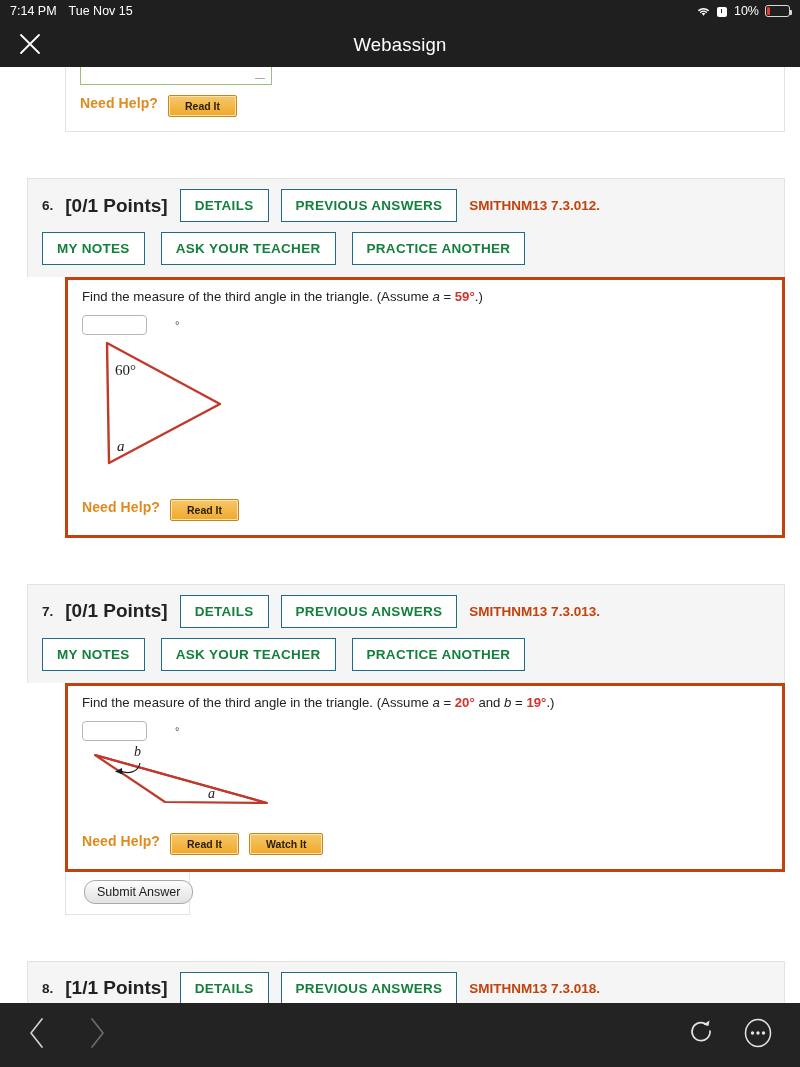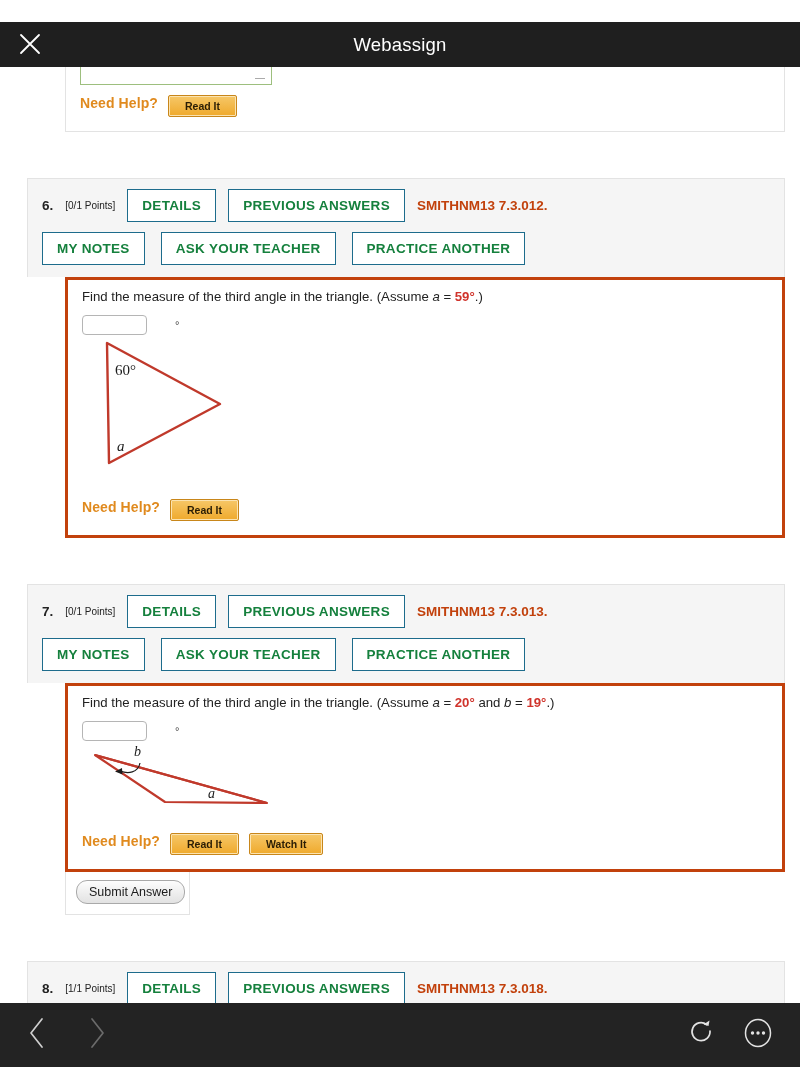--- a/index.html
+++ b/index.html
@@ -66,21 +66,21 @@
     background: #ffffff; overflow: hidden;
   }
 
   .card { position: relative; margin: 0 15px 0 27px; }
   .card-head {
     background: #f5f5f5; border: 1px solid #e3e3e3; border-bottom: none;
     padding: 10px 14px 12px 14px;
   }
   .head-row1 { display: flex; align-items: center; gap: 12px; }
   .qnum { font-size: 13.5px; font-weight: bold; color: #222; white-space: nowrap; }
-  .pts  { font-size: 10px; font-weight: normal; color: #222; white-space: nowrap; }
+  .pts  { font-size: 19px; font-weight: bold; color: #222; white-space: nowrap; }
   .btn-out {
     border: 1.6px solid #1d6c8c; color: #15803d; background: #ffffff;
     font-size: 13.5px; font-weight: bold; letter-spacing: 0.3px;
     padding: 8px 14px; cursor: pointer; white-space: nowrap;
     font-family: "Liberation Sans", sans-serif;
   }
   .qcode { font-size: 13.5px; font-weight: bold; color: #c2410c; white-space: nowrap; }
   .head-row2 { display: flex; align-items: center; gap: 16px; margin-top: 10px; }
 
   .card-body {
@@ -117,21 +117,21 @@
   .fig { position: relative; }
 
   .submit-panel {
     background: #ffffff; border: 1px solid #e3e3e3; border-top: none;
     margin-left: 38px; width: 125px; padding: 8px 10px 10px 10px;
   }
   .submit-btn {
     background: linear-gradient(#fdfdfd, #e2e2e2);
     border: 1px solid #a9a9a9; border-radius: 11px;
     font-size: 12.5px; color: #1c1c1c; padding: 4px 12px; cursor: pointer;
-    font-family: "Liberation Sans", sans-serif; white-space: nowrap;
+    font-family: "Liberation Sans", sans-serif; white-space: nowrap; margin-left: 8px;
   }
 
   .gap { height: 46px; }
 
   
   .top-partial { margin: 0 15px 0 27px; }
   .top-partial-body {
     background: #ffffff; border: 1px solid #e3e3e3; border-top: none;
     margin-left: 38px; padding: 0 14px 14px 14px;
   }
@@ -152,20 +152,40 @@
   }
   .nav-left { display: flex; align-items: center; gap: 34px; margin-left: 24px; }
   .nav-right { margin-left: auto; display: flex; align-items: center; gap: 26px; margin-right: 26px; }
   .nav-ic { cursor: pointer; display: block; }
 </style>
 </head>
 <body>
 
 <div id="app">
 
+  <div class="statusbar">
+    <div class="status-left">
+      <span>7:14 PM</span>
+      <span>Tue Nov 15</span>
+    </div>
+    <div class="status-right">
+      <span class="wifi-ic">
+        <svg width="15" height="12" viewBox="0 0 15 12">
+          <path d="M7.5 10.7 L5.6 8.3 A3.3 3.3 0 0 1 9.4 8.3 Z" fill="#fff"></path>
+          <path d="M2.9 5.4 A7 7 0 0 1 12.1 5.4" stroke="#fff" stroke-width="1.5" fill="none" stroke-linecap="round"></path>
+          <path d="M4.6 7.3 A4.6 4.6 0 0 1 10.4 7.3" stroke="#fff" stroke-width="1.4" fill="none" stroke-linecap="round"></path>
+        </svg>
+      </span>
+      <span class="alarm-ic"></span>
+      <span>10%</span>
+      <span class="batt">
+        <span class="batt-fill"></span>
+      </span>
+    </div>
+  </div>
 
   <div class="titlebar">
     <span class="close-x">
       <svg width="28" height="28" viewBox="0 0 28 28">
         <path d="M5 5 L23 23 M23 5 L5 23" stroke="#ffffff" stroke-width="1.8" stroke-linecap="round"></path>
       </svg>
     </span>
     <div class="title-text">Webassign</div>
   </div>
 

